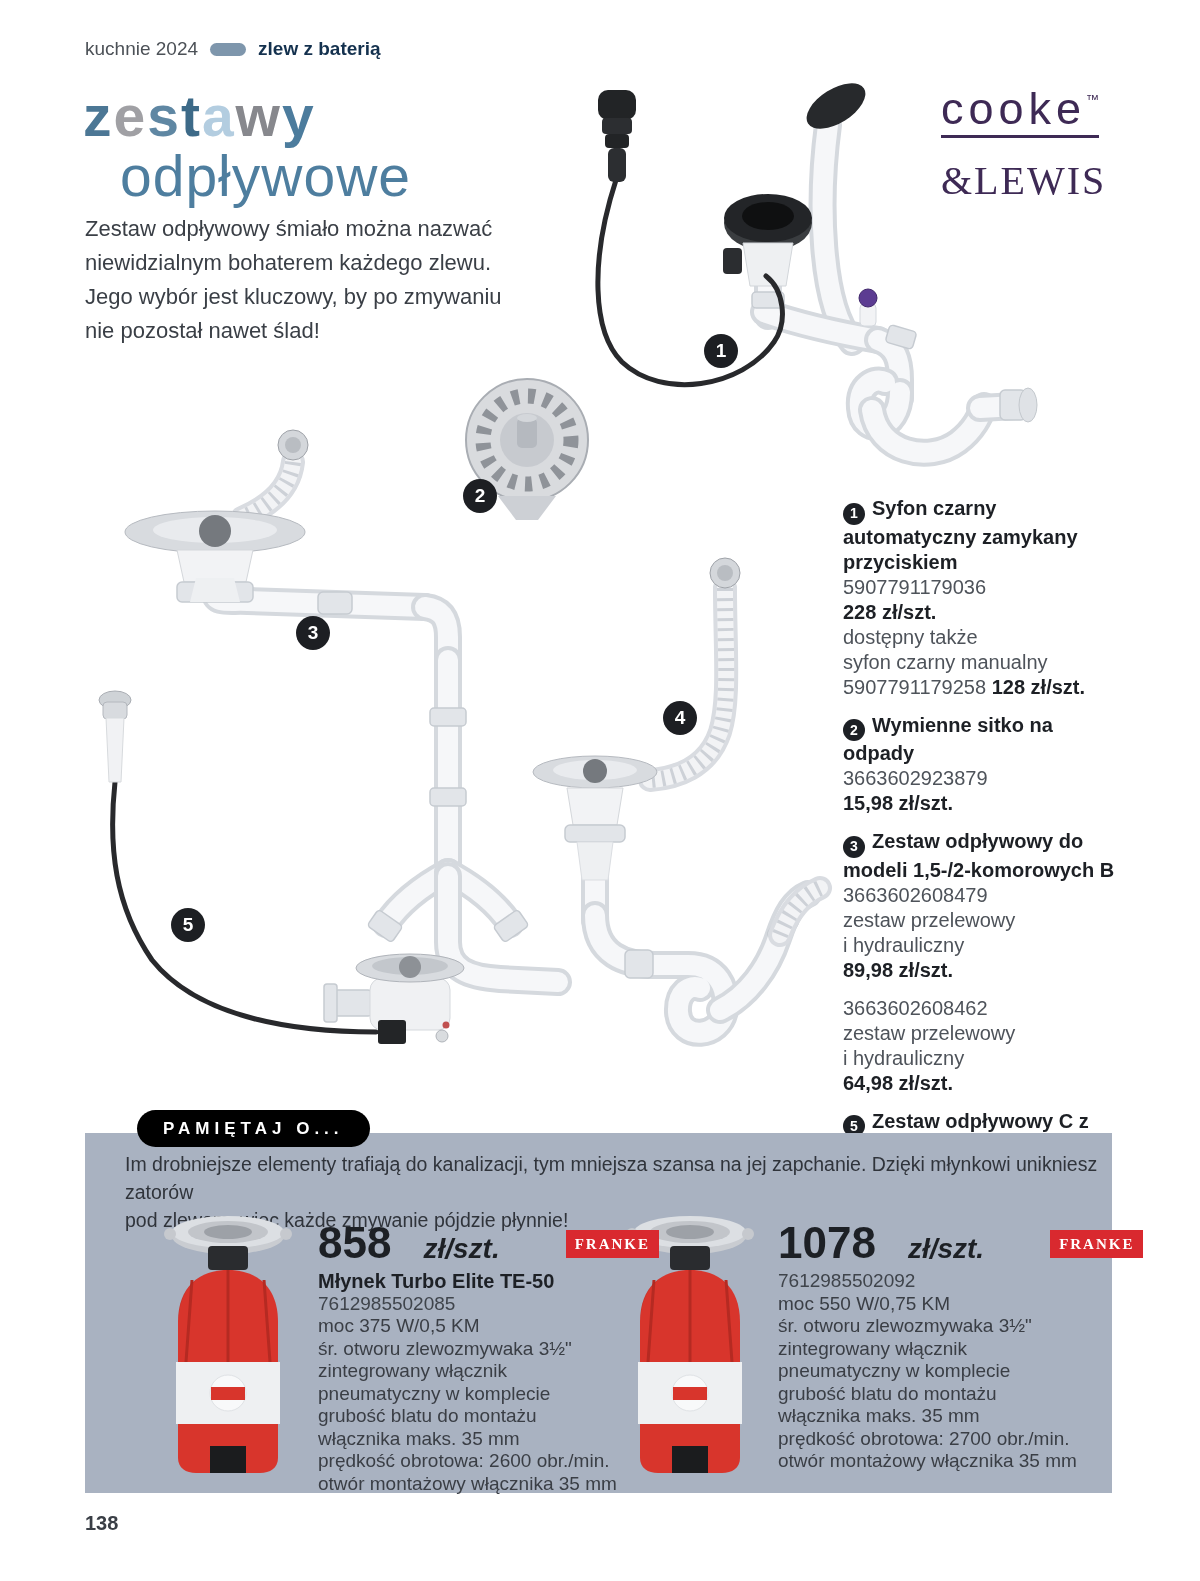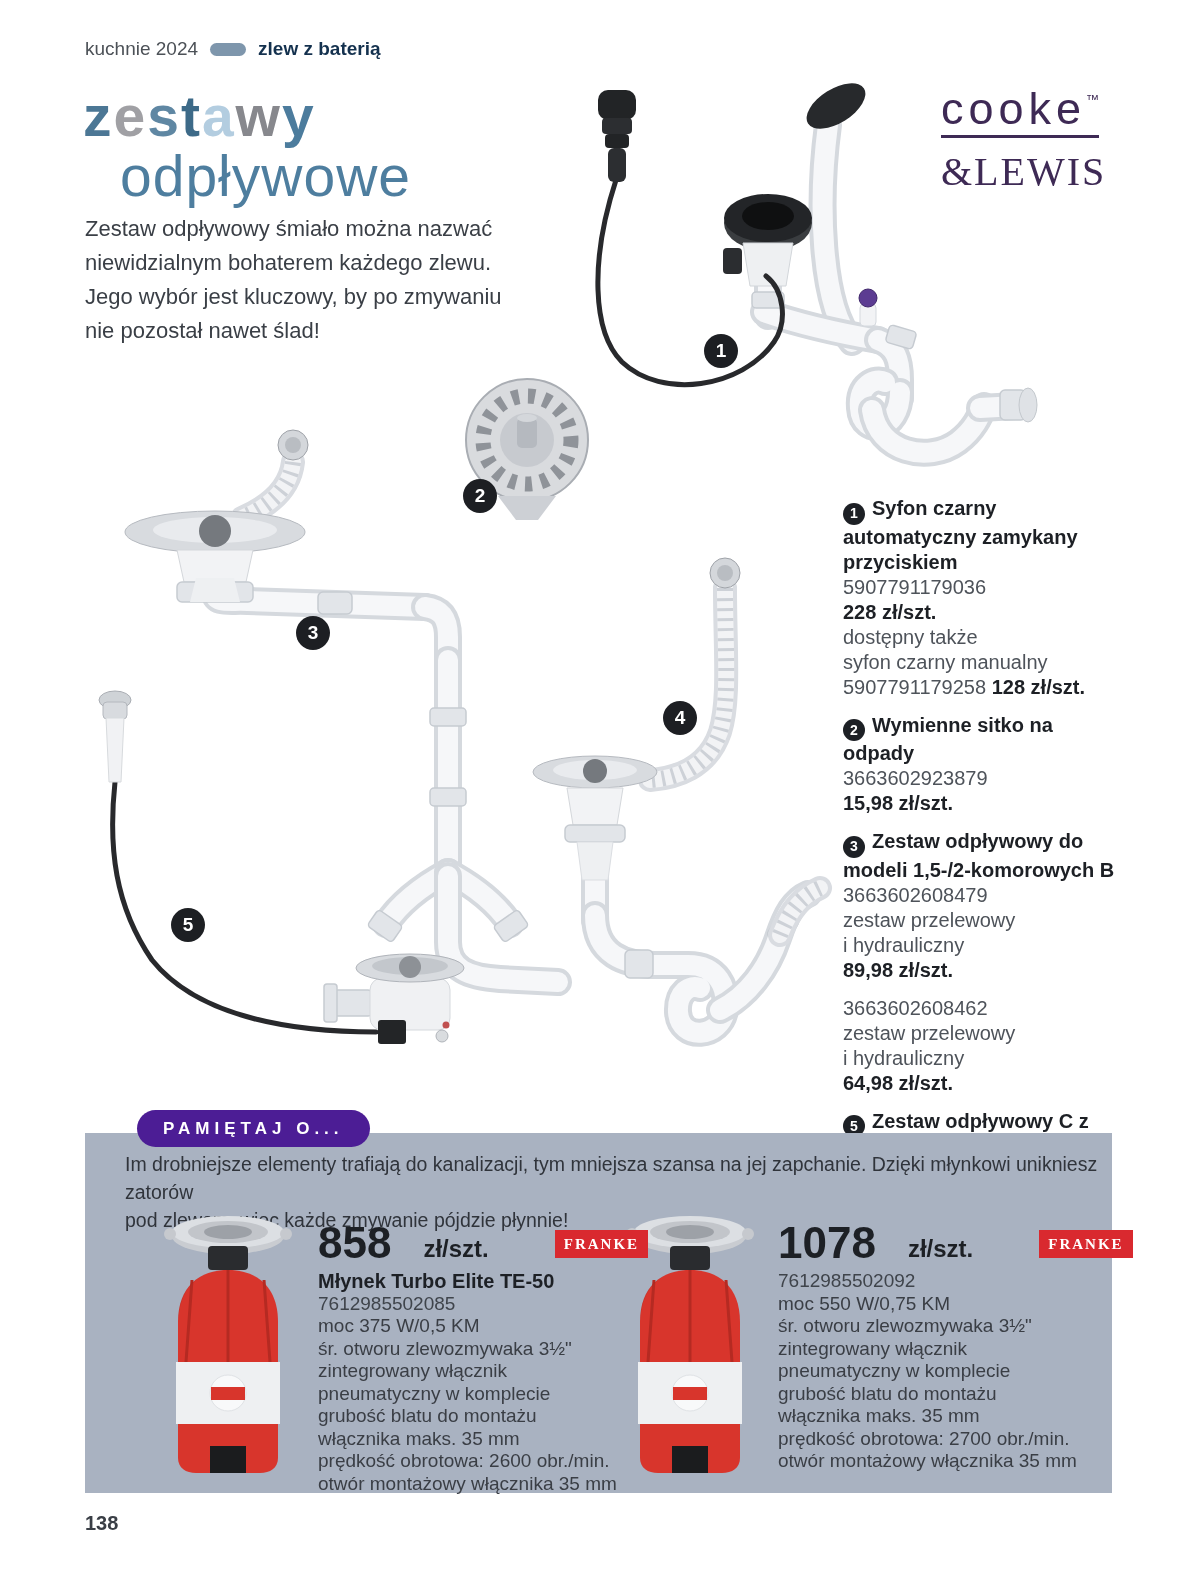--- a/index.html
+++ b/index.html
@@ -19,45 +19,45 @@
   .lc0{color:#4c7795}.lc1{color:#a0a0a4}.lc2{color:#5f87a3}.lc3{color:#3d6a88}
   .lc4{color:#b3cde0}.lc5{color:#87888d}.lc6{color:#4c7c9d}
 
   .intro{left:85px;top:212px;font-size:22px;line-height:34px;color:#3a3f46;}
 
   
   .brandlogo{left:941px;top:86px;color:#3e2a55;}
   .brand-top{font-size:45px;letter-spacing:5px;font-weight:400;line-height:1;
              border-bottom:3px solid #3e2a55;padding-bottom:4px;display:inline-block;}
   .brand-top sup{font-size:13px;letter-spacing:0;vertical-align:20px;}
-  .brand-bottom{font-family:"Liberation Serif",serif;font-size:40px;letter-spacing:2px;margin-top:10px;}
+  .brand-bottom{font-family:"Liberation Serif",serif;font-size:40px;letter-spacing:2px;margin-top:19px;}
 
   
   .marker{width:34px;height:34px;border-radius:50%;background:#1d1f23;color:#fff;
           font-weight:bold;font-size:19px;display:flex;align-items:center;justify-content:center;}
 
   
   .plist{left:843px;top:496px;width:272px;font-size:20px;line-height:25px;color:#4e535a;}
   .pitem{margin-bottom:13px;}
   .pname{font-weight:bold;color:#1d2025;}
   .bullet{display:inline-flex;width:22px;height:22px;border-radius:50%;background:#1d2025;color:#fff;
           font-size:14px;font-weight:bold;align-items:center;justify-content:center;margin-right:7px;
           vertical-align:-3px;}
   .pprice{font-weight:bold;color:#1d2025;}
 
   
   .panel{left:85px;top:1133px;width:1027px;height:360px;background:#a9b2c1;}
-  .badge{left:137px;top:1110px;height:37px;padding:0 26px;border-radius:19px;background:#4c1d95;
+  .badge{left:137px;top:1110px;height:37px;padding:0 26px;border-radius:19px;background:#000000;
          color:#fff;font-size:17px;font-weight:bold;letter-spacing:5px;display:flex;align-items:center;}
   .reminder-text{left:125px;top:1150px;font-size:19.5px;line-height:28px;color:#30343b;}
 
   .gtext{width:348px;font-size:19px;line-height:22.5px;color:#3a3e45;}
   .price-row{display:flex;align-items:flex-end;margin-bottom:8px;height:42px;gap:24px;}
   .big{font-size:44px;font-weight:bold;color:#1d2025;line-height:38px;}
-  .unit{font-size:24px;font-weight:bold;color:#1d2025;margin-left:8px;padding-bottom:2px;}
+  .unit{font-size:28px;font-weight:bold;color:#1d2025;margin-left:8px;padding-bottom:2px;font-style:italic;}
   .franke{background:#d9292f;color:#fff;font-family:"Liberation Serif",serif;font-weight:bold;
           font-size:15px;letter-spacing:2px;padding:3px 9px;margin-left:42px;align-self:center;margin-top:6px;}
   .gname{font-size:20px;font-weight:bold;color:#1d2025;}
   .gean{color:#3f444b;}
 
   .pagenum{left:85px;top:1512px;font-size:20px;font-weight:bold;color:#3a3f46;}
 
   
   .pipeO{fill:none;stroke:#d5d9de;stroke-width:28;stroke-linecap:round;stroke-linejoin:round;}
   .pipeI{fill:none;stroke:#f6f7f9;stroke-width:20;stroke-linecap:round;stroke-linejoin:round;}

